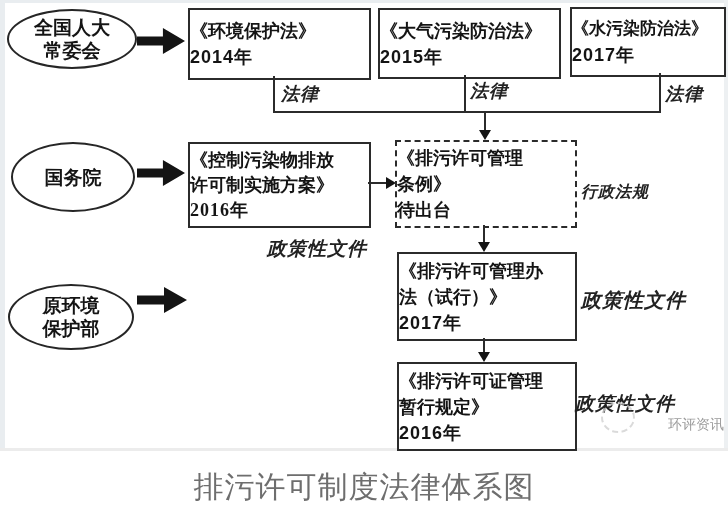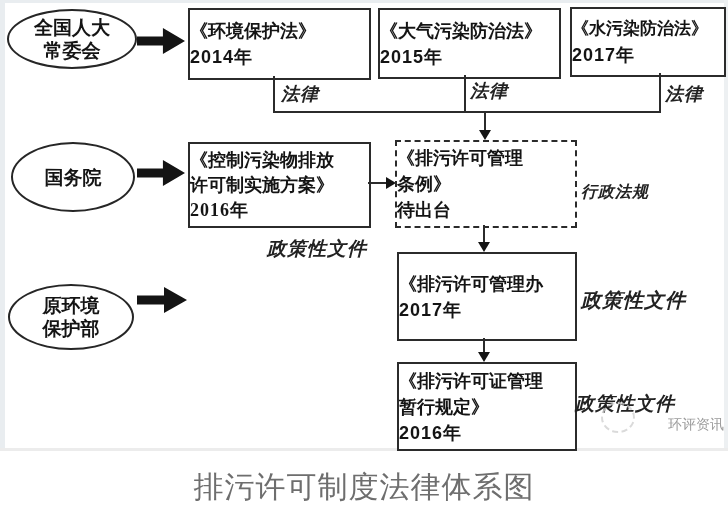--- a/index.html
+++ b/index.html
@@ -116,20 +116,21 @@
     <div class="ln">条例》</div>
     <div class="ln">待出台</div>
   </div>
   <div class="tag" style="left:581px;top:182px;font-size:16px;">行政法规</div>
 
   <div class="vline" style="left:483px;top:225px;width:2px;height:18px;"></div>
   <div class="ah-down" style="left:478px;top:242px;"></div>
 
   <div class="box" style="left:397px;top:252px;width:176px;height:85px;">
     <div class="ln">《排污许可管理办</div>
+    <div class="ln">法（试行）》</div>
     <div class="ln yr">2017年</div>
   </div>
   <div class="tag" style="left:581px;top:287px;font-size:20px;">政策性文件</div>
 
   <div class="vline" style="left:483px;top:338px;width:2px;height:15px;"></div>
   <div class="ah-down" style="left:478px;top:352px;"></div>
 
   <div class="box" style="left:397px;top:362px;width:176px;height:85px;">
     <div class="ln">《排污许可证管理</div>
     <div class="ln">暂行规定》</div>

